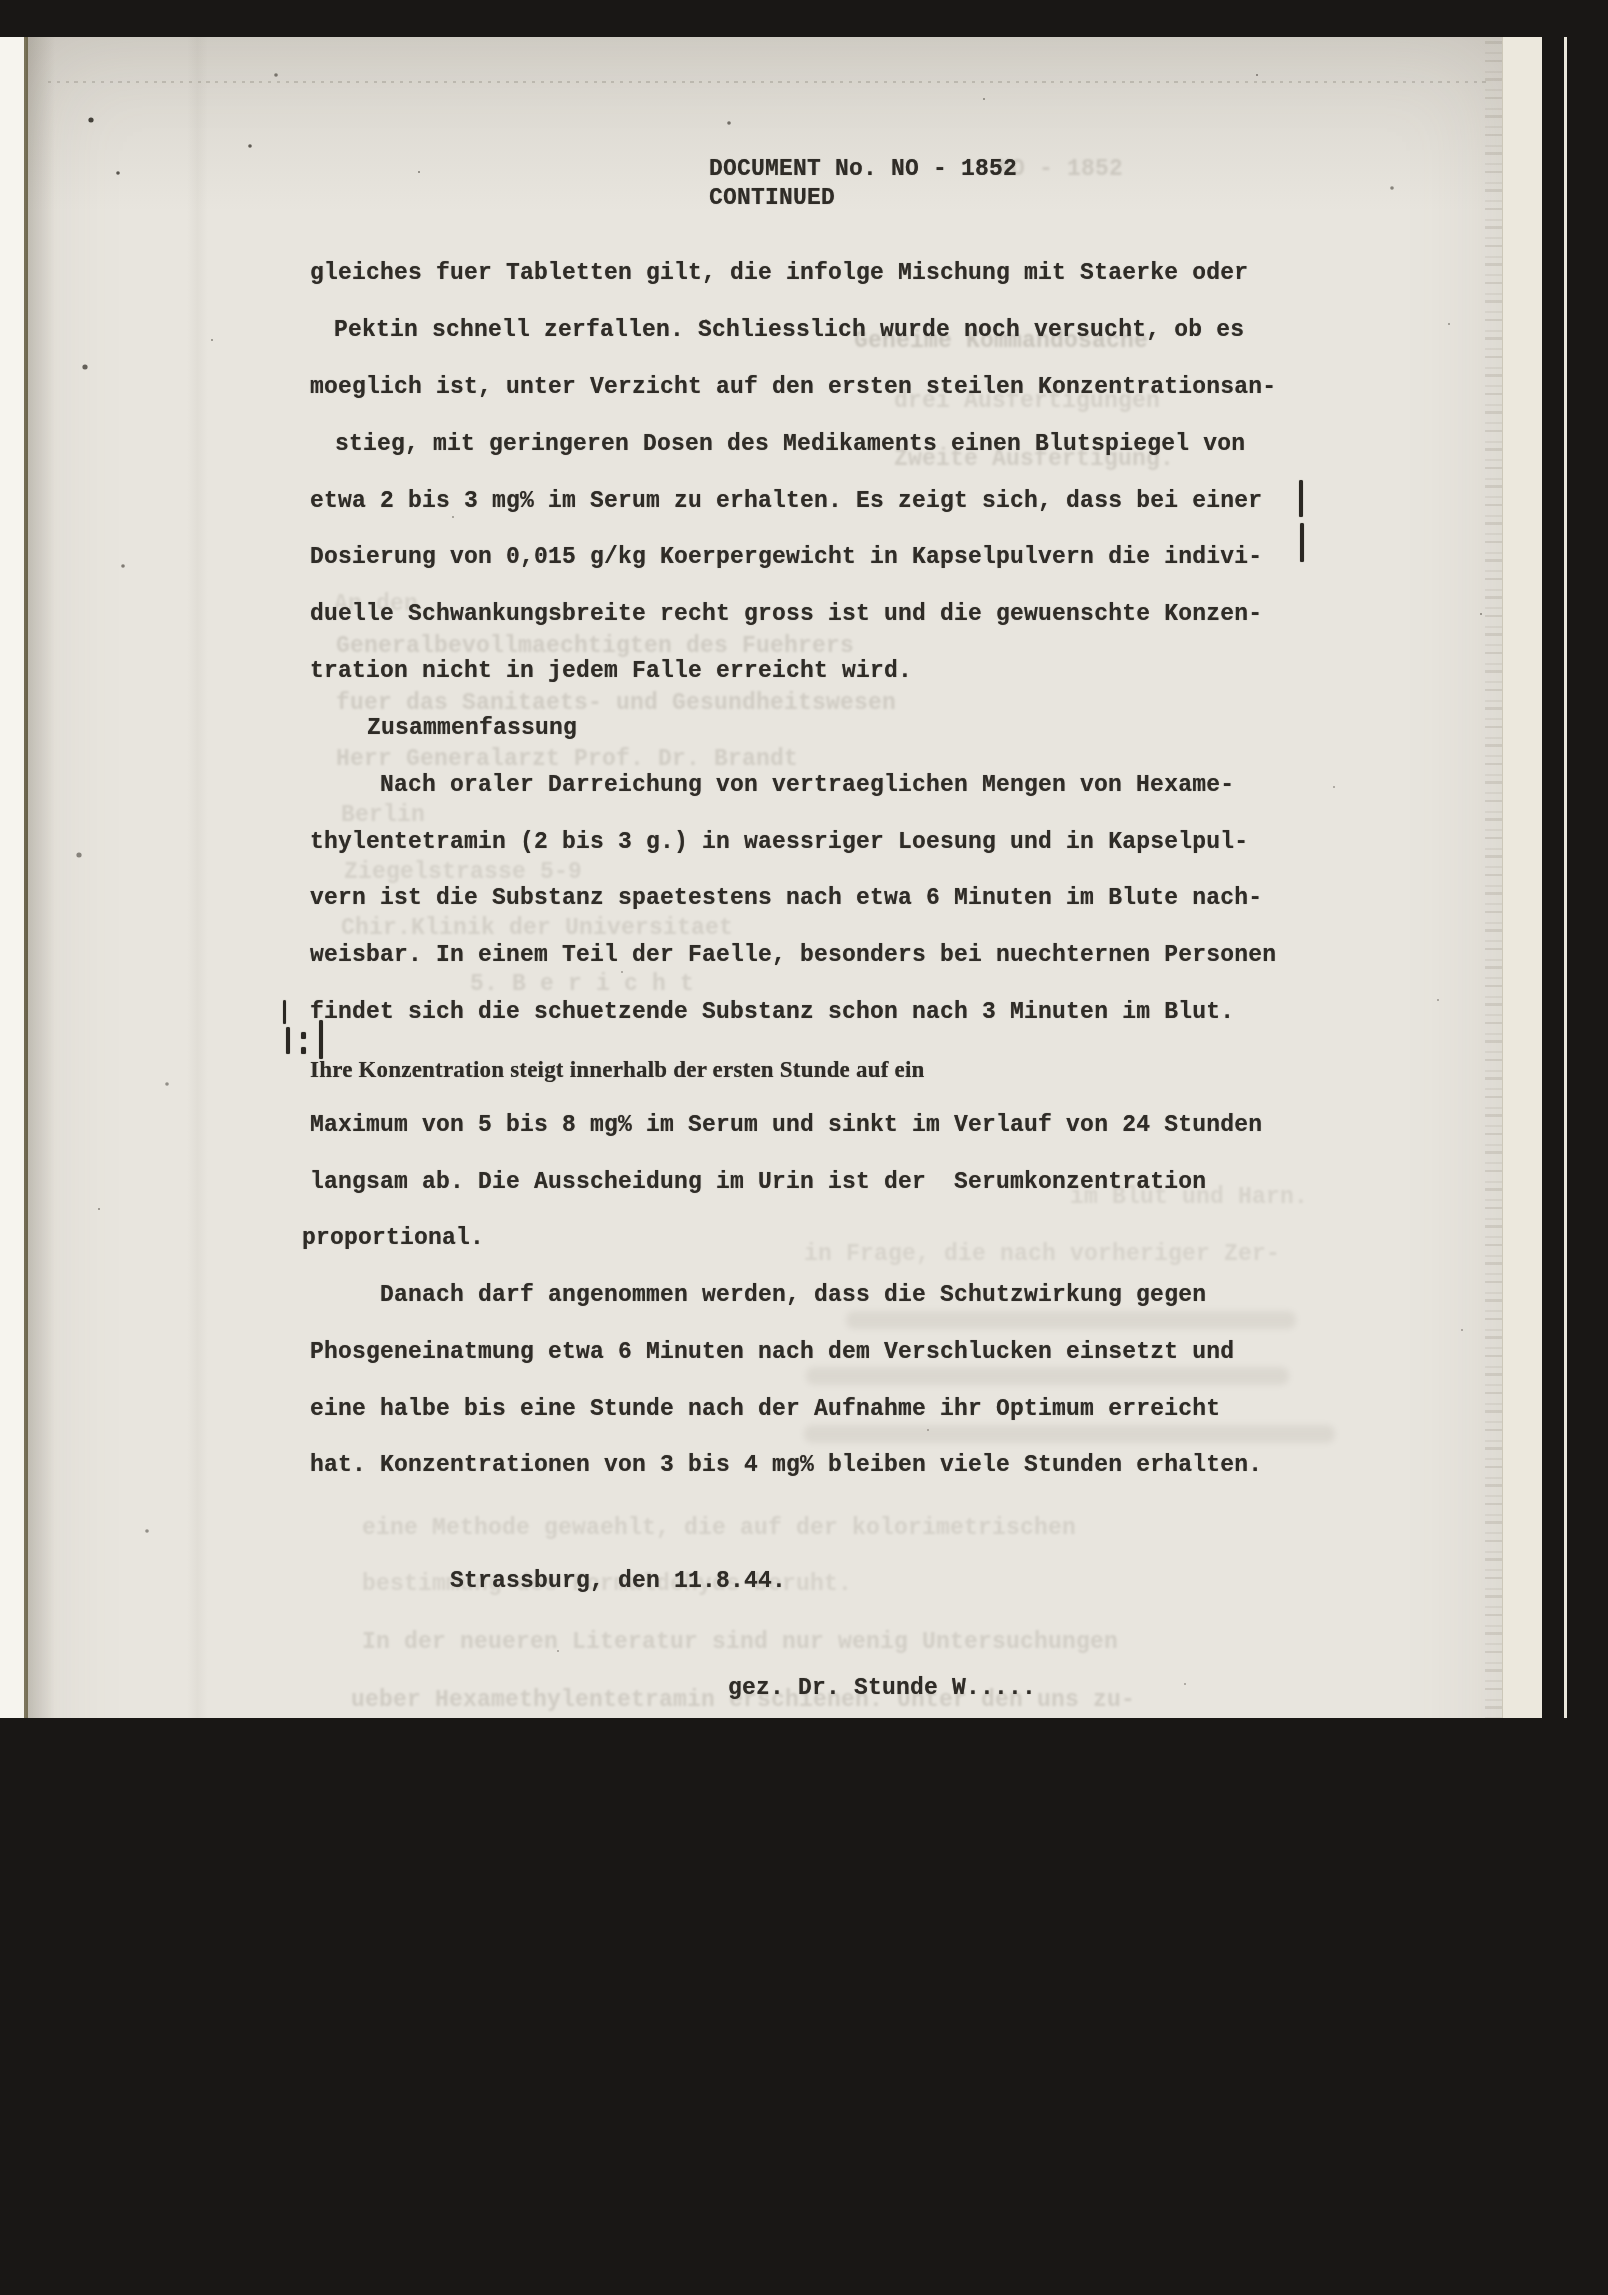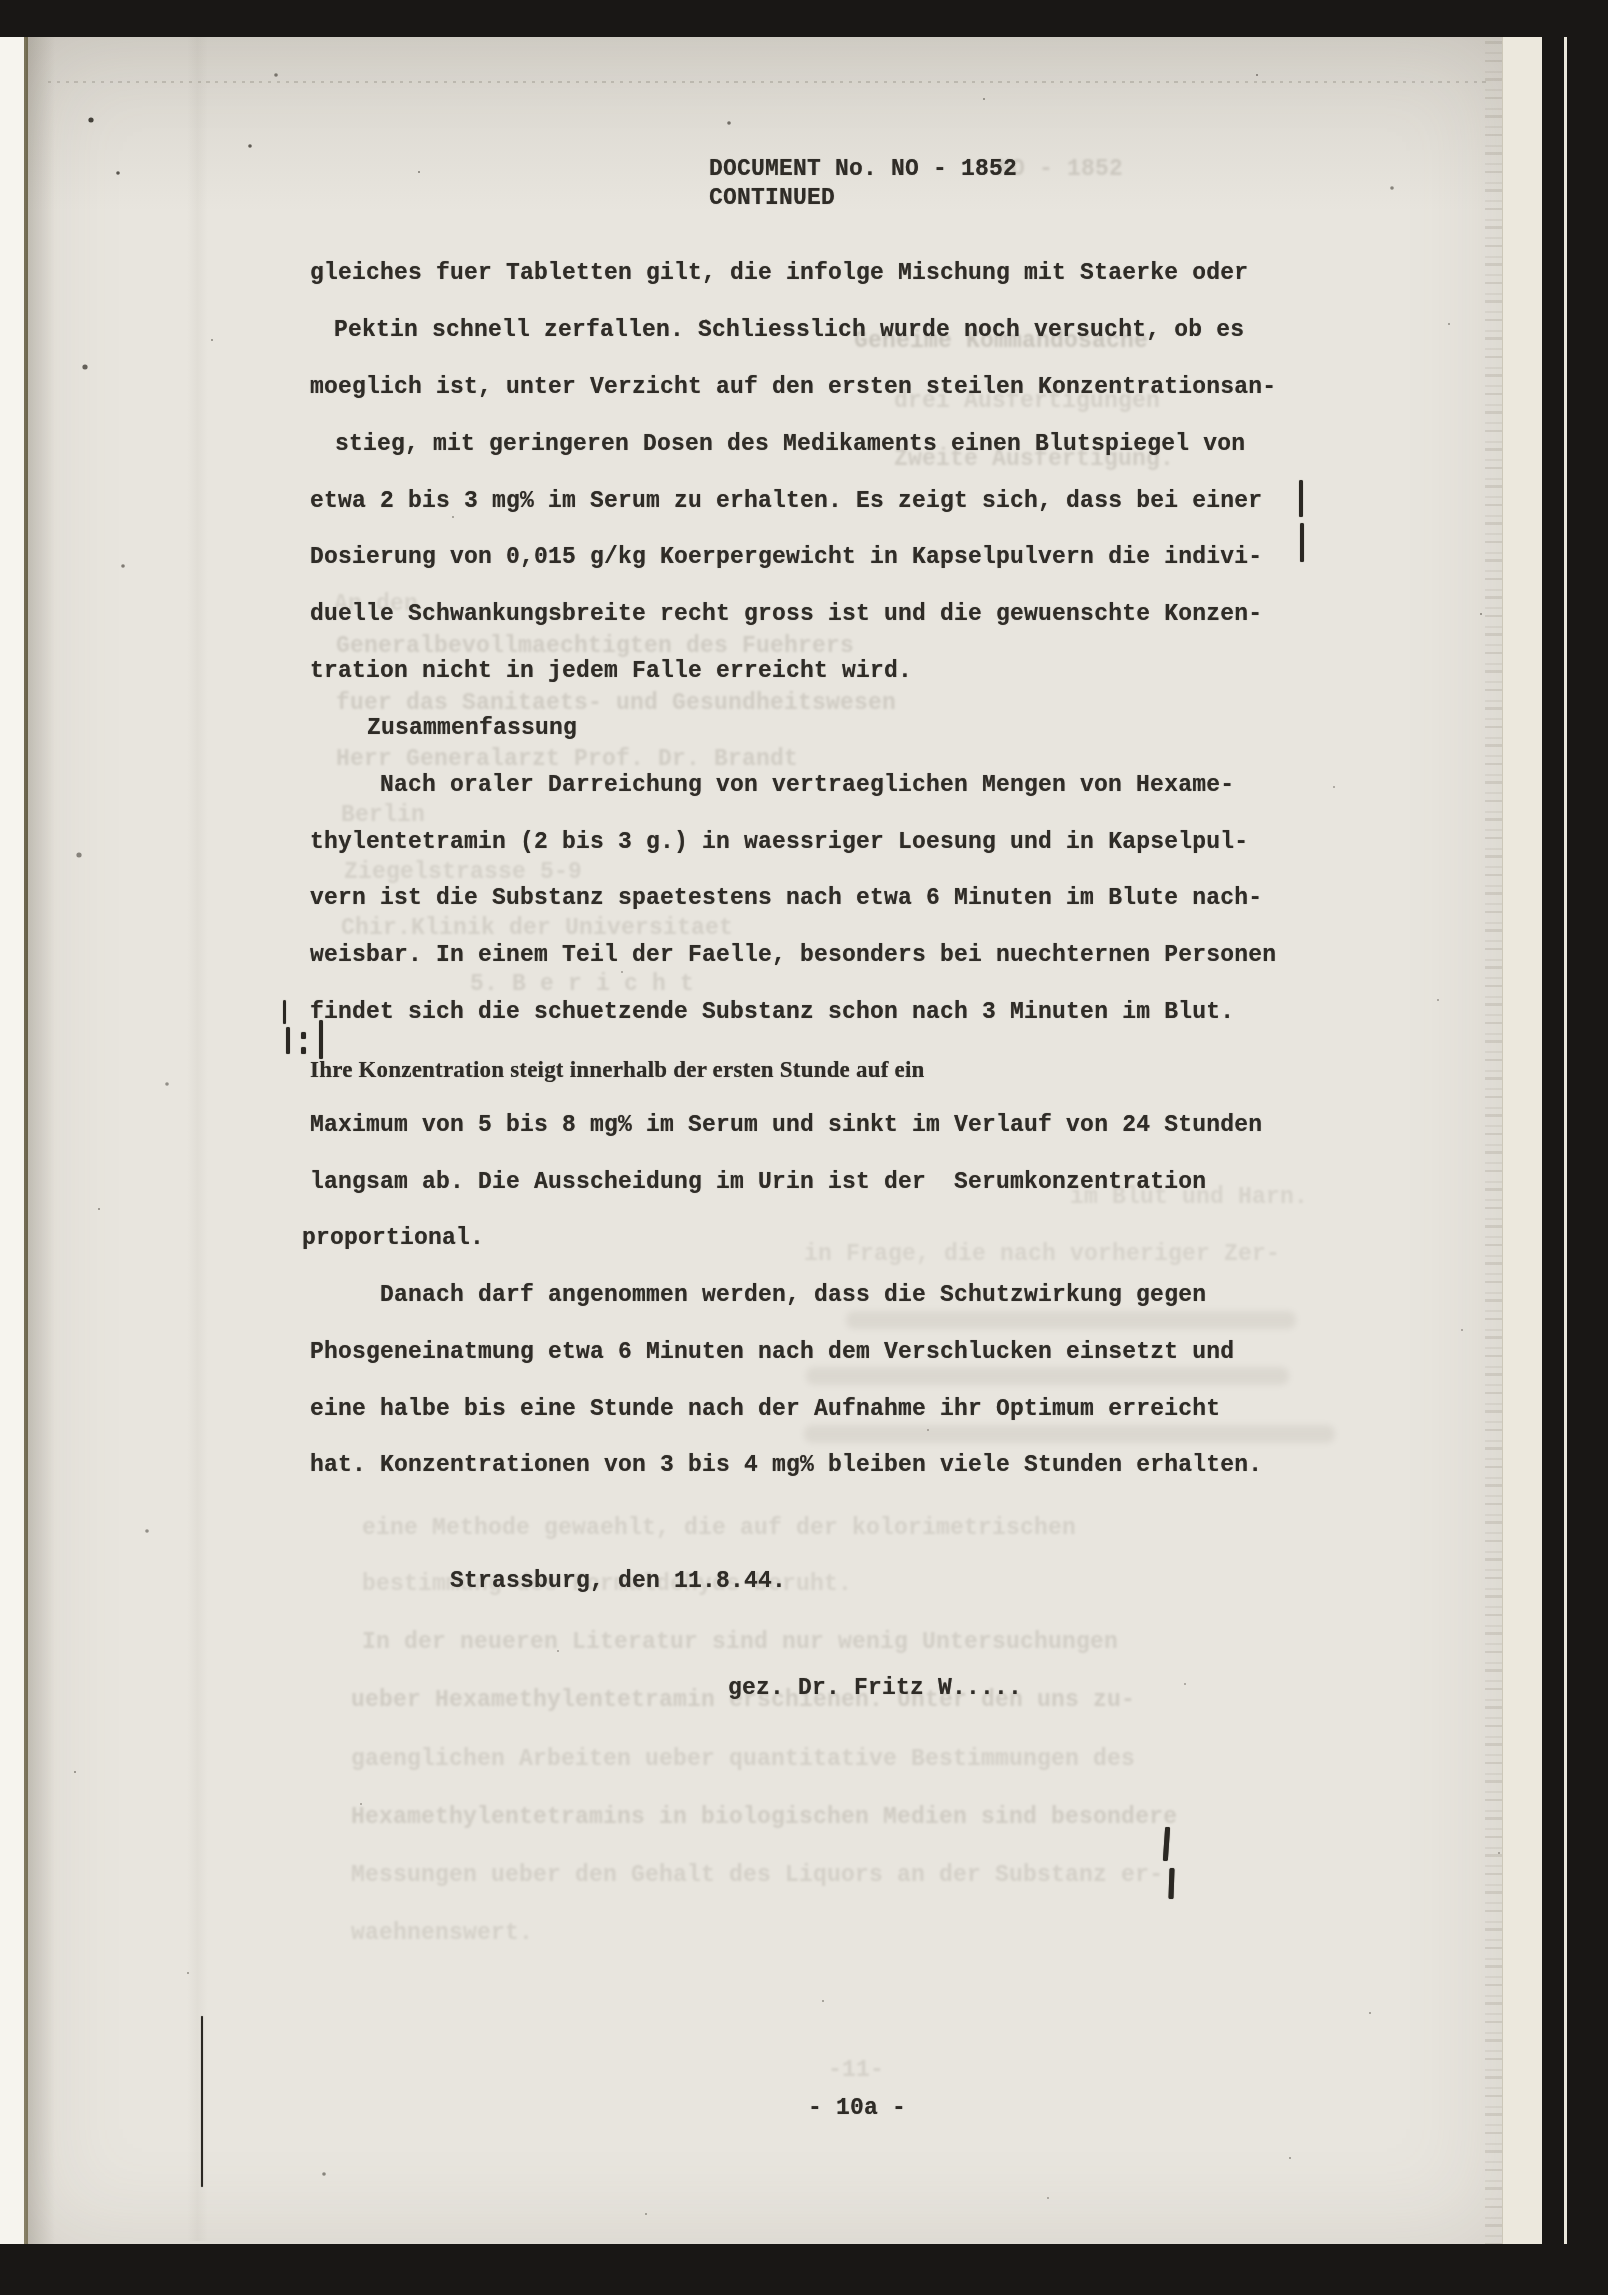--- a/index.html
+++ b/index.html
@@ -1,16 +1,16 @@
 <!DOCTYPE html>
 <html style="font-size:13px"><head>
 <meta charset="utf-8">
 <style>
   html,body{margin:0;padding:0;background:#191715;}
-  #stage{position:relative;width:1609px;height:2295px;background:#191715;overflow:hidden;
+  #stage{position:relative;width:1609px;height:1718px;background:#191715;overflow:hidden;
          font-family:"Liberation Mono","DejaVu Sans Mono",monospace;}
   
   #paper{position:absolute;left:26px;top:35px;width:1477px;height:2210px;background:#e8e5de;
          box-shadow:inset 0 0 97px rgba(120,112,98,.18);}
   #paper-topwash{position:absolute;left:26px;top:35px;width:1477px;height:177px;
          background:linear-gradient(180deg,rgba(110,104,92,.14),rgba(110,104,92,0));}
   
   #left-strip{position:absolute;left:0;top:35px;width:26px;height:2210px;background:#f6f4ee;}
   #hinge-line{position:absolute;left:24px;top:35px;width:4px;height:2210px;
          background:linear-gradient(180deg,#5a5234,#4a4226 40%,#6b6244);opacity:.8;}
@@ -129,21 +129,21 @@
       <div class="typed" style="left: 310px; top: 1001px;">findet sich die schuetzende Substanz schon nach 3 Minuten im Blut.</div>
       <div class="typed" style="left: 310px; top: 1058px; font-family: Liberation Serif, serif;">Ihre Konzentration steigt innerhalb der ersten Stunde auf ein</div>
       <div class="typed" style="left: 310px; top: 1114px;">Maximum von 5 bis 8 mg% im Serum und sinkt im Verlauf von 24 Stunden</div>
       <div class="typed" style="left: 310px; top: 1171px;">langsam ab. Die Ausscheidung im Urin ist der  Serumkonzentration</div>
       <div class="typed" style="left: 302px; top: 1227px;">proportional.</div>
       <div class="typed" style="left: 380px; top: 1284px;">Danach darf angenommen werden, dass die Schutzwirkung gegen</div>
       <div class="typed" style="left: 310px; top: 1341px;">Phosgeneinatmung etwa 6 Minuten nach dem Verschlucken einsetzt und</div>
       <div class="typed" style="left: 310px; top: 1398px;">eine halbe bis eine Stunde nach der Aufnahme ihr Optimum erreicht</div>
       <div class="typed" style="left: 310px; top: 1454px;">hat. Konzentrationen von 3 bis 4 mg% bleiben viele Stunden erhalten.</div>
       <div class="typed" style="left: 450px; top: 1570px;">Strassburg, den 11.8.44.</div>
-      <div class="typed" style="left: 728px; top: 1677px;">gez. Dr. Fritz W.....</div>
+      <div class="typed" style="left: 728px; top: 1677px;">gez. Dr. Stunde W.....</div>
       <div class="typed" style="left: 808px; top: 2097px;">- 10a -</div>
     </div>
   <div id="marks-layer">
       <div class="mark" style="left: 1299px; top: 480px; width: 4px; height: 37px;"></div>
       <div class="mark" style="left: 1300px; top: 523px; width: 4px; height: 39px;"></div>
       <div class="mark" style="left: 283px; top: 1000px; width: 3.2px; height: 24px;"></div>
       <div class="mark" style="left: 286px; top: 1027px; width: 4px; height: 27px;"></div>
       <div class="mark" style="left: 301px; top: 1032px; width: 4.8px; height: 7.2px;"></div>
       <div class="mark" style="left: 301px; top: 1047px; width: 4.8px; height: 7.2px;"></div>
       <div class="mark" style="left: 319px; top: 1020px; width: 4px; height: 39px;"></div>

